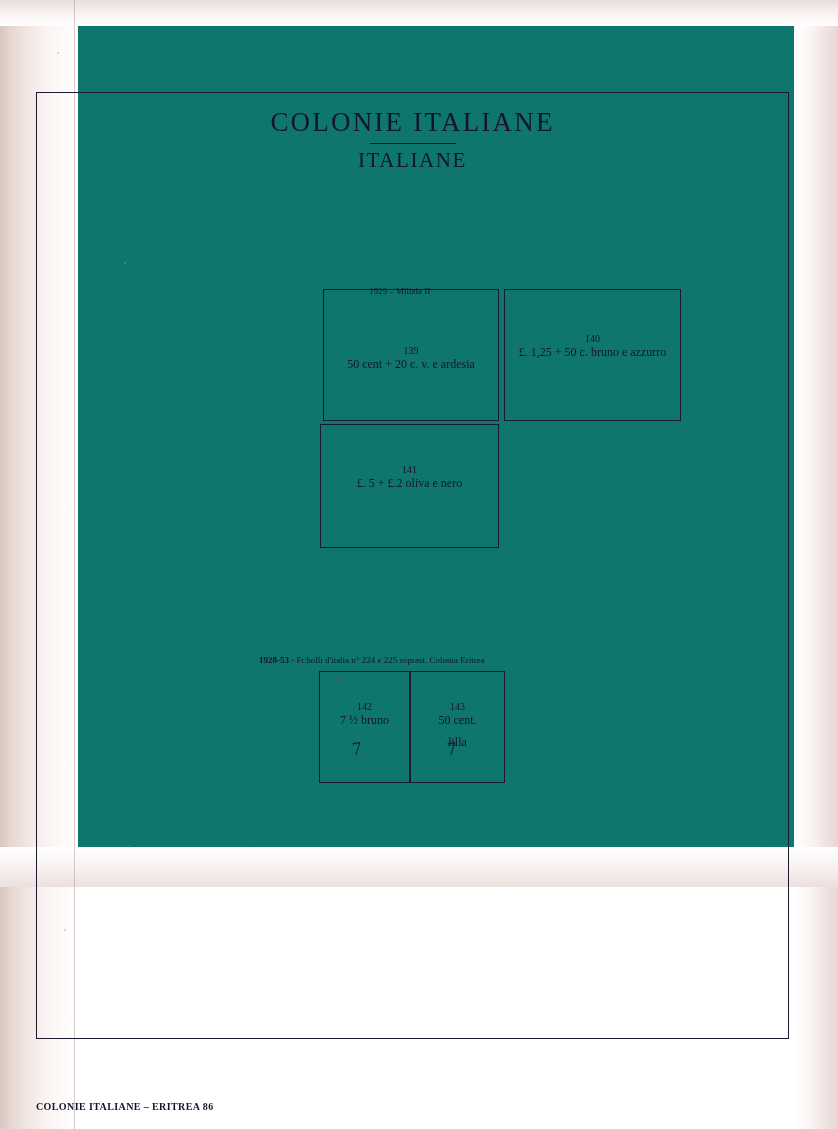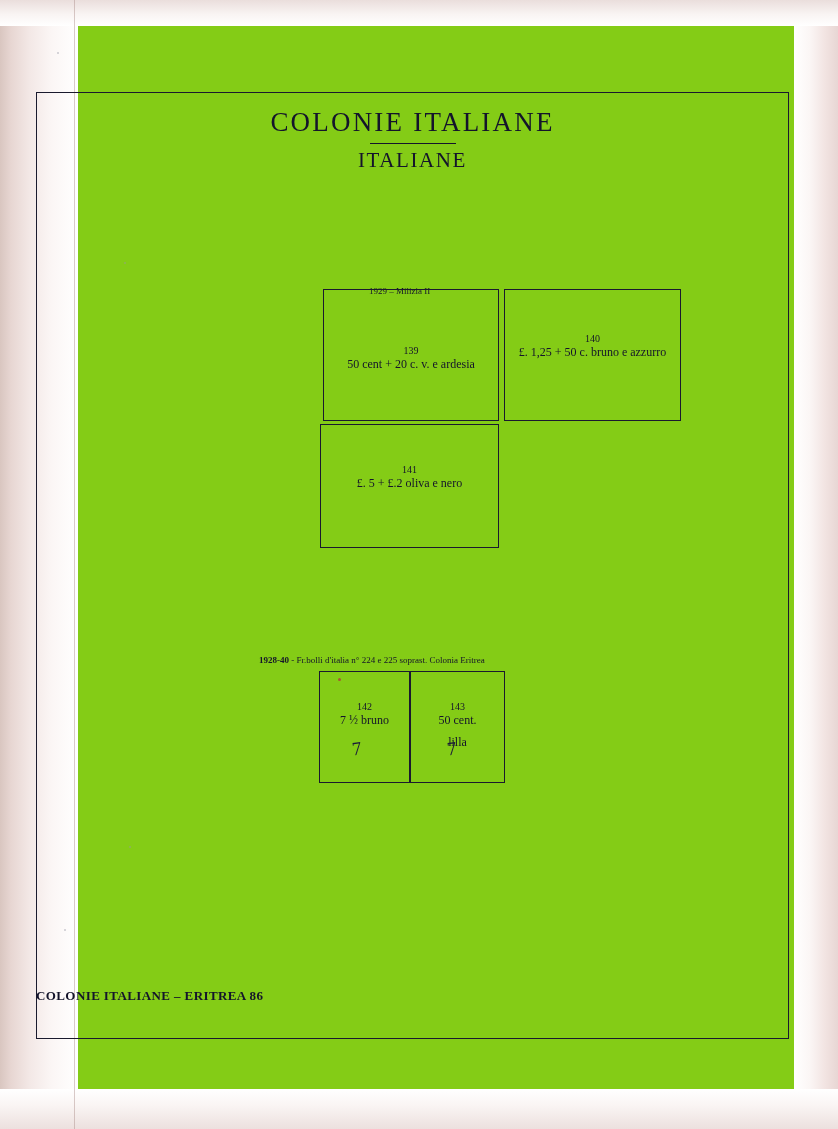--- a/index.html
+++ b/index.html
@@ -13,22 +13,22 @@
     font-family: "Liberation Serif", serif;
     color: #111122;
     overflow: hidden;
     position: relative;
   }
 
   
   .scan-page {
     position: absolute;
     left: 0; top: 0;
-    width: 838px; height: 1129px;
-    background: #84cc16;
+    width: 838px; height: 887px;
+    background: #0f766e;
     border-radius: 7px;
   }
   .edge-left {
     position: absolute;
     left: 0; top: 0;
     width: 78px; height: 1129px;
     background: linear-gradient(to right,
        #d9c6c0 0%, #e7d6d2 14%, #f3e8e6 38%, #fbf6f5 66%, #ffffff 100%);
   }
   .edge-right {
@@ -160,22 +160,22 @@
     position: absolute;
     width: 3px; height: 3px;
     border-radius: 50%;
     background: #b03a3a;
     opacity: 0.8;
   }
 
   .footer {
     position: absolute;
     left: 36px;
-    top: 988px;
-    font-size: 13px;
+    top: 1101px;
+    font-size: 10px;
     font-weight: bold;
     letter-spacing: 0.4px;
     color: #14142b;
     font-family: "Liberation Serif", serif;
     text-align: center;
   }
 
   .speck {
     position: absolute;
     background: #9a9aa5;
@@ -220,21 +220,21 @@
       <div class="stamp-text stamp-num" style="top:42px;">140</div>
       <div class="stamp-text stamp-desc" style="top:56px;">£. 1,25 + 50 c.  bruno e azzurro</div>
     </div>
 
     <div class="stamp-box" id="box-141">
       <div class="stamp-text stamp-num" style="top:38px;">141</div>
       <div class="stamp-text stamp-desc" style="top:52px;">£. 5 +  £.2  oliva e nero</div>
     </div>
 
     <div class="caption caption-1928">
-      <span class="cap-label">1928-40</span>
+      <span class="cap-label">1928-53</span>
       <span class="cap-text">-  Fr.bolli d'italia n° 224  e 225   soprast. Colonia Eritrea</span>
     </div>
 
     <div class="stamp-box" id="box-142">
       <div class="stamp-text stamp-num" style="top:28px;">142</div>
       <div class="stamp-text stamp-desc" style="top:42px;">7 ½ bruno</div>
       <div class="pencil" style="left:32px; top:66px;">7</div>
       <div class="dot-mark" style="left:18px; top:6px;"></div>
     </div>
 

